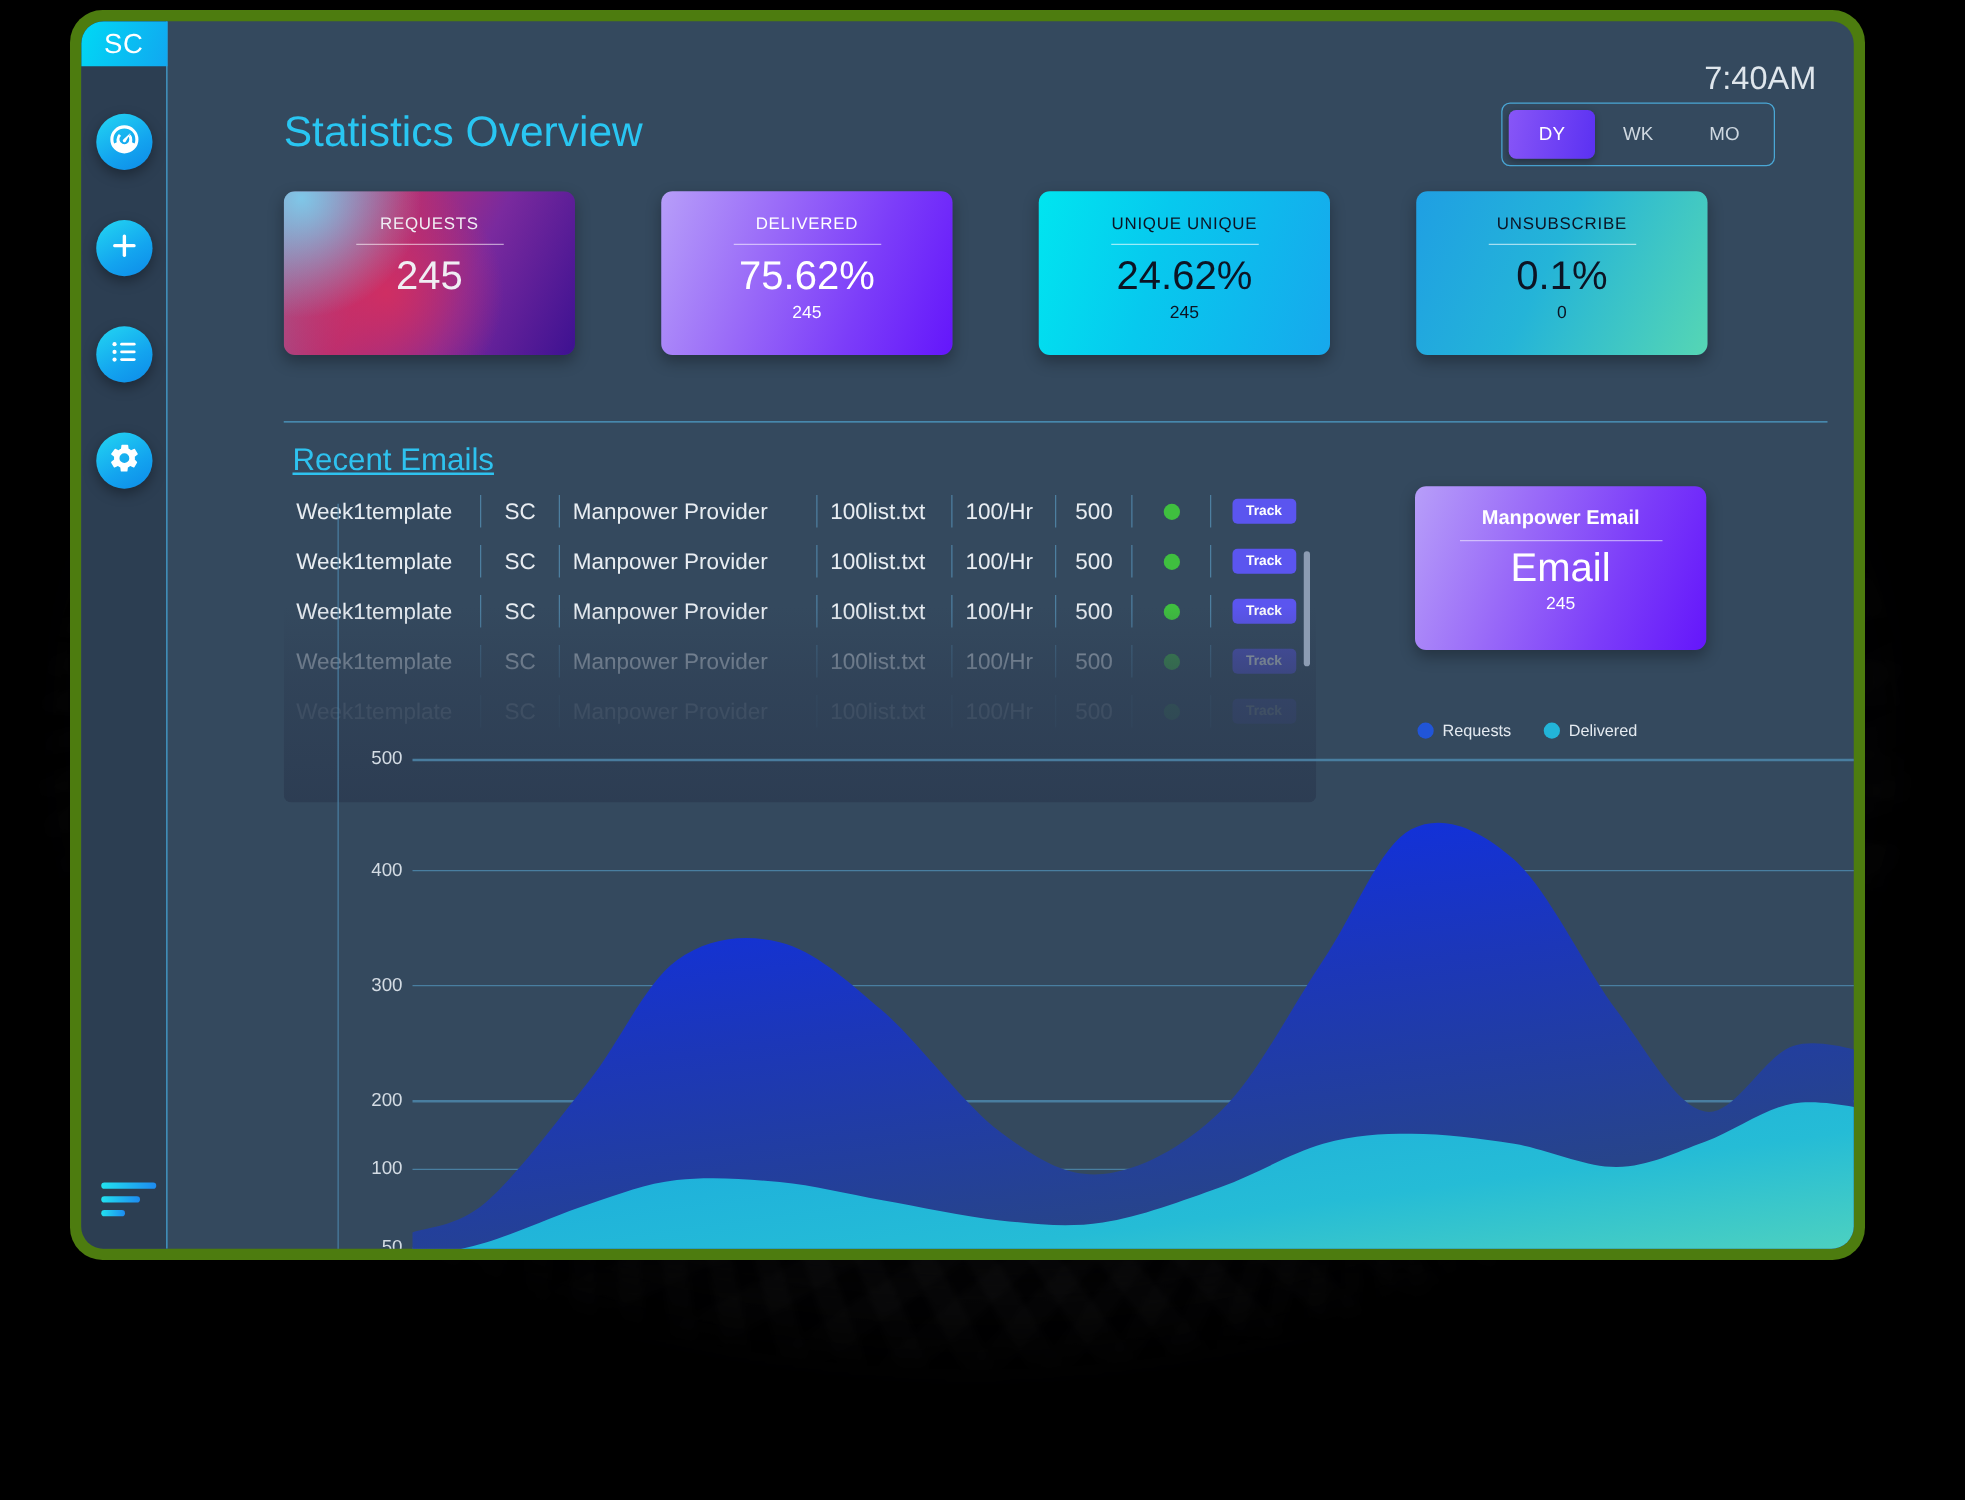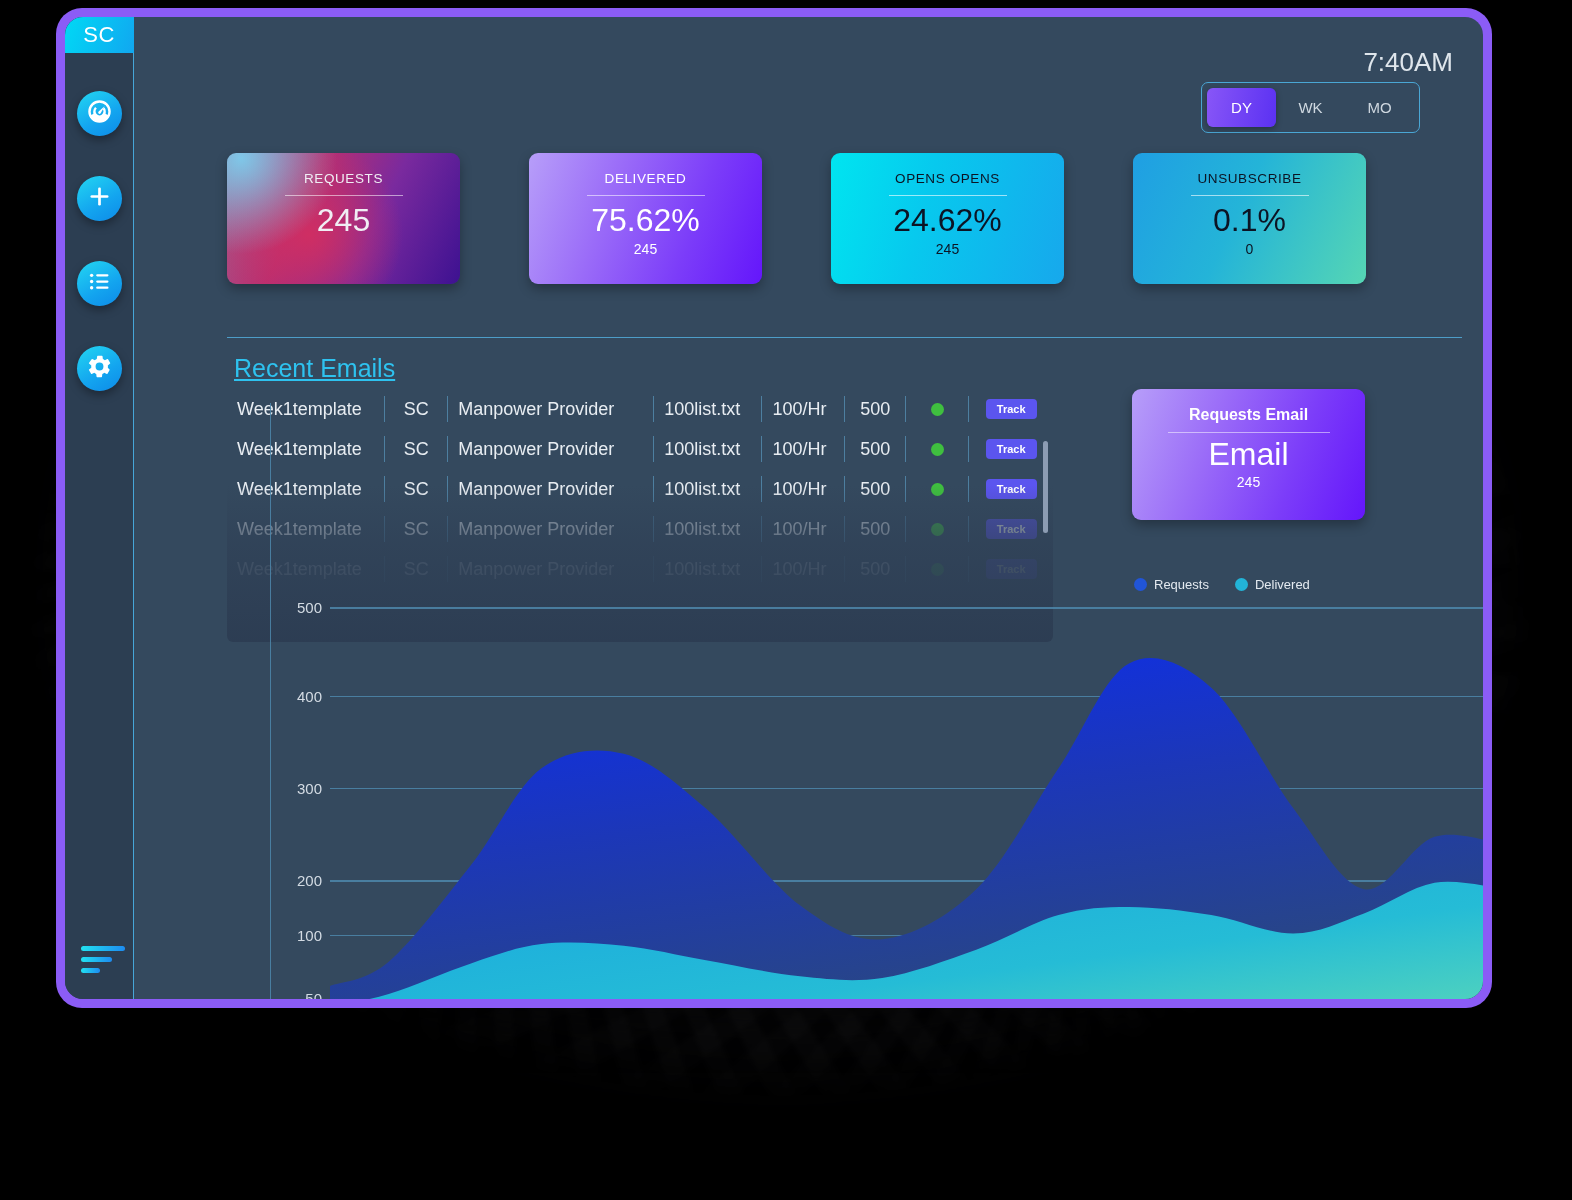--- a/index.html
+++ b/index.html
@@ -27,21 +27,21 @@
       repeating-conic-gradient(from 0deg at 30% 40%, rgba(255,255,255,.09) 0deg 2deg, rgba(0,0,0,.09) 2deg 4deg),
       repeating-conic-gradient(from 35deg at 70% 65%, rgba(255,255,255,.07) 0deg 3deg, rgba(0,0,0,.08) 3deg 6deg);
     filter:blur(2px);
     -webkit-mask-image:radial-gradient(ellipse 58% 52% at 50% 50%, rgba(0,0,0,0) 38%, rgba(0,0,0,.9) 62%, rgba(0,0,0,0) 86%);
             mask-image:radial-gradient(ellipse 58% 52% at 50% 50%, rgba(0,0,0,0) 38%, rgba(0,0,0,.9) 62%, rgba(0,0,0,0) 86%);
   }
 
   
   .frame {
     position:absolute; left:56px; top:8px; width:1436px; height:1000px;
-    background:#8b5cf6;
+    background:#4d7c0f;
     border-radius:26px;
     padding:9px 9px 9px 9px;
     box-shadow:0 16px 40px rgba(0,0,0,.55);
     overflow:hidden;
   }
   .screen {
     position:relative; width:100%; height:100%;
     background:#34495e;
     border-radius:18px;
     overflow:hidden;
@@ -271,20 +271,21 @@
         <div class="collapse-icon">
           <i></i>
           <i></i>
           <i></i>
         </div>
       </div>
 
       <div class="main">
 
         <div class="clock">7:40AM</div>
+        <div class="page-title">Statistics Overview</div>
 
         <div class="range-toggle">
           <div class="range-btn active">DY</div>
           <div class="range-btn">WK</div>
           <div class="range-btn">MO</div>
         </div>
 
         <div class="cards">
           <div class="card requests">
             <div class="c-label">REQUESTS</div>
@@ -292,21 +293,21 @@
             <div class="c-value">245</div>
             <div class="c-sub"></div>
           </div>
           <div class="card delivered">
             <div class="c-label">DELIVERED</div>
             <div class="c-rule"></div>
             <div class="c-value">75.62%</div>
             <div class="c-sub">245</div>
           </div>
           <div class="card opens">
-            <div class="c-label">OPENS OPENS</div>
+            <div class="c-label">UNIQUE UNIQUE</div>
             <div class="c-rule"></div>
             <div class="c-value">24.62%</div>
             <div class="c-sub">245</div>
           </div>
           <div class="card unsub">
             <div class="c-label">UNSUBSCRIBE</div>
             <div class="c-rule"></div>
             <div class="c-value">0.1%</div>
             <div class="c-sub">0</div>
           </div>
@@ -384,21 +385,21 @@
               </div>
             <div class="cell c-track">
                 <span class="track-btn">Track</span>
               </div>
           </div>
           <div class="list-panel"></div>
           <div class="scroll-track"></div>
         </div>
 
         <div class="verified">
-          <div class="v-label">Requests Email</div>
+          <div class="v-label">Manpower Email</div>
           <div class="c-rule"></div>
           <div class="v-value">Email</div>
           <div class="v-sub">245</div>
         </div>
 
         <div class="legend">
           <div class="li">
             <span class="ld req"></span>
             <span>Requests</span>
           </div>

